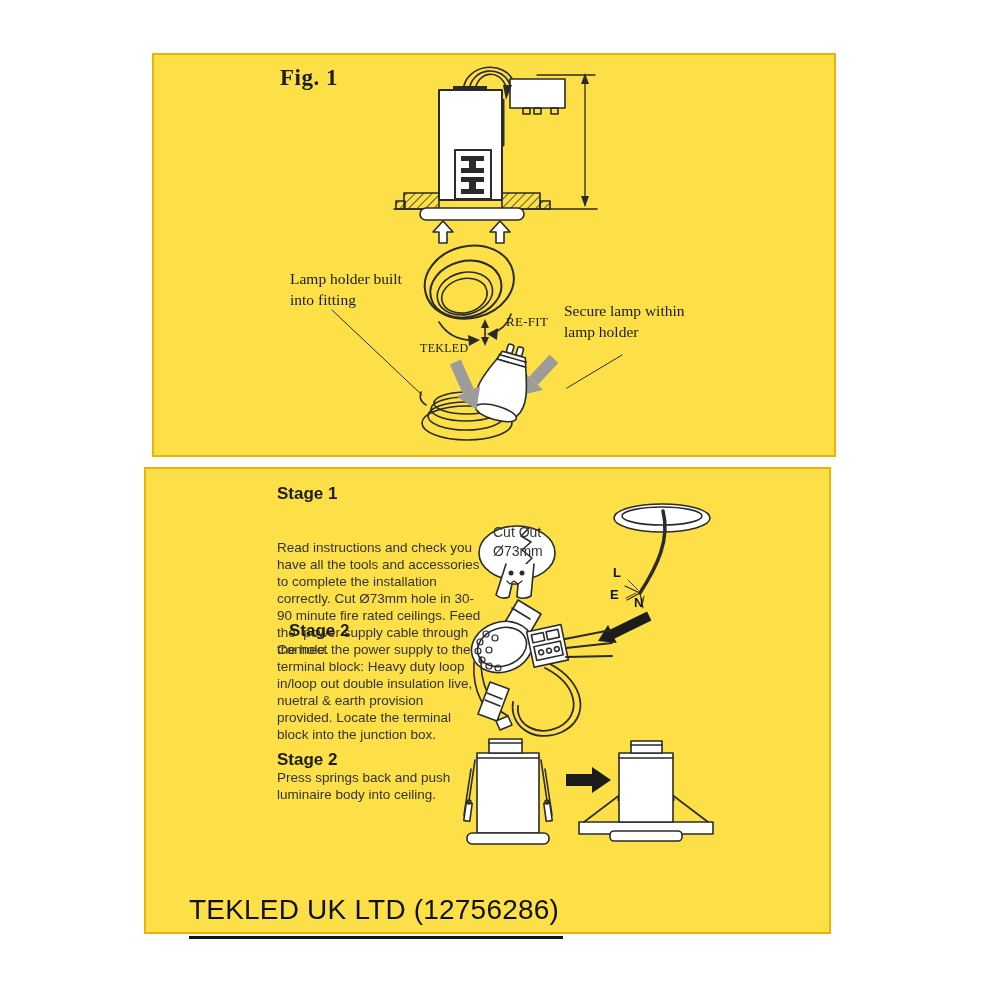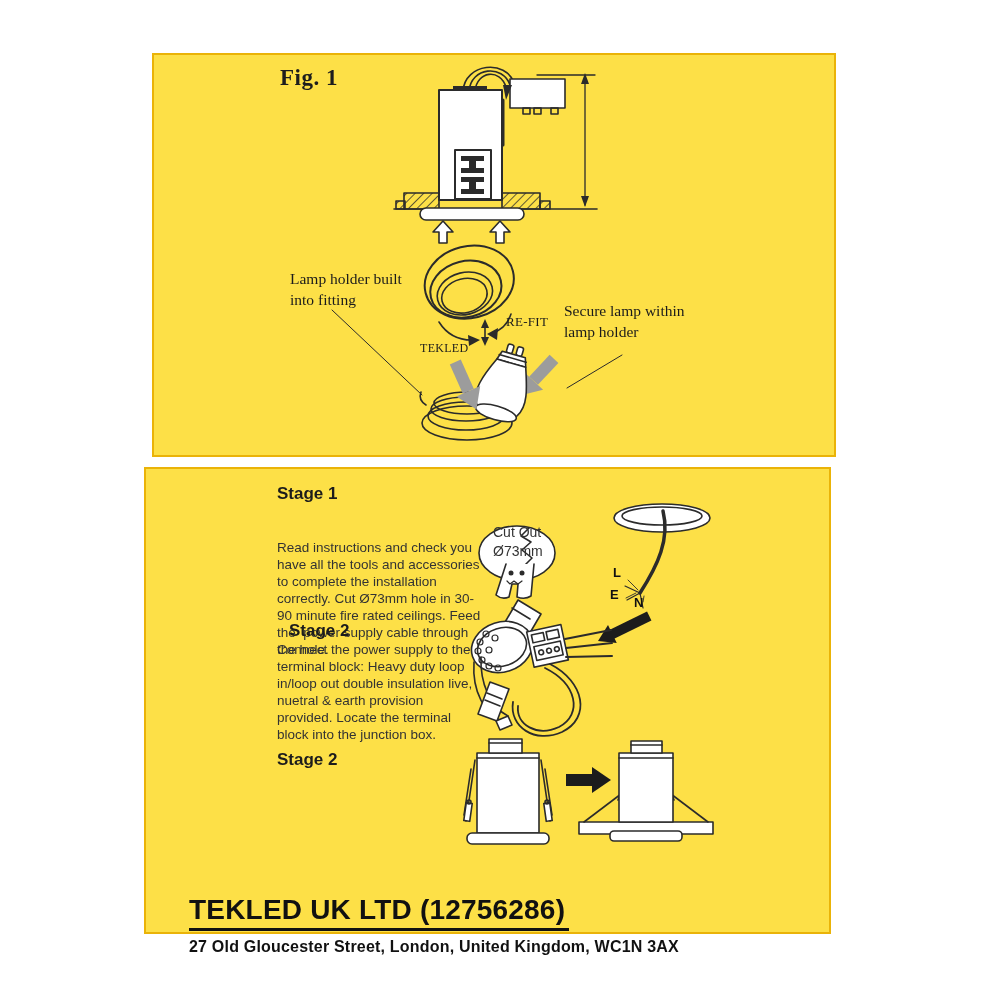--- a/index.html
+++ b/index.html
@@ -11,22 +11,22 @@
   .serif{font-family:"Liberation Serif",serif;}
   .sans{font-family:"Liberation Sans",sans-serif;}
   .fig-title{font-size:23px;font-weight:bold;letter-spacing:0.5px;}
   .callout{font-size:15.5px;line-height:21px;color:#1b1b1b;}
   .arrowlbl{font-size:12px;letter-spacing:0.3px;color:#1b1b1b;}
   .stage-title{font-size:17px;font-weight:bold;color:#1c1c1c;}
   .stage-body{font-size:13.5px;line-height:17px;color:#333;width:205px;}
   .cutout{font-size:14px;line-height:18px;color:#333;margin-top:37px;}
   .wire{font-size:13px;font-weight:bold;color:#111;}
   .footer{position:absolute;left:189px;top:894px;}
-  .company{display:inline-block;font-size:28px;font-weight:bold;color:#111;
-           border-bottom:3px solid #111;padding-bottom:2px;padding-right:4px;letter-spacing:0.2px;}
+  .company{display:inline-block;font-size:28px;font-weight:normal;color:#111;
+           border-bottom:3px solid #111;padding-bottom:10px;padding-right:4px;letter-spacing:0.2px;}
   .address{margin-top:7px;font-size:16px;font-weight:bold;color:#111;letter-spacing:0.2px;}
   svg{display:block;}
 </style>
 </head>
 <body>
 
 <div id="sheet">
 
   <div class="panel" style="left:152px;top:53px;width:684px;height:404px;">
 
@@ -273,20 +273,21 @@
 
     <div class="lbl sans stage-title" style="left:131px;top:152px;margin-left:12px;">Stage 2</div>
     <div class="lbl sans stage-body" style="left:131px;top:172px;">Connect the power supply to the
 terminal block: Heavy duty loop
 in/loop out double insulation live,
 nuetral &amp; earth provision
 provided. Locate the terminal
 block into the junction box.</div>
 
     <div class="lbl sans stage-title" style="left:131px;top:281px;">Stage 2</div>
+    <div class="lbl sans stage-body" style="left:131px;top:300px;">Press springs back and push
+luminaire body into ceiling.</div>
   </div>
 
   <div class="footer">
     <div class="sans company">TEKLED UK LTD (12756286)</div>
-    <div class="sans address">27 Old Gloucester Street, London, United Kingdom, WC1N 3AX</div>
   </div>
 
 </div>
 
 </body></html>

